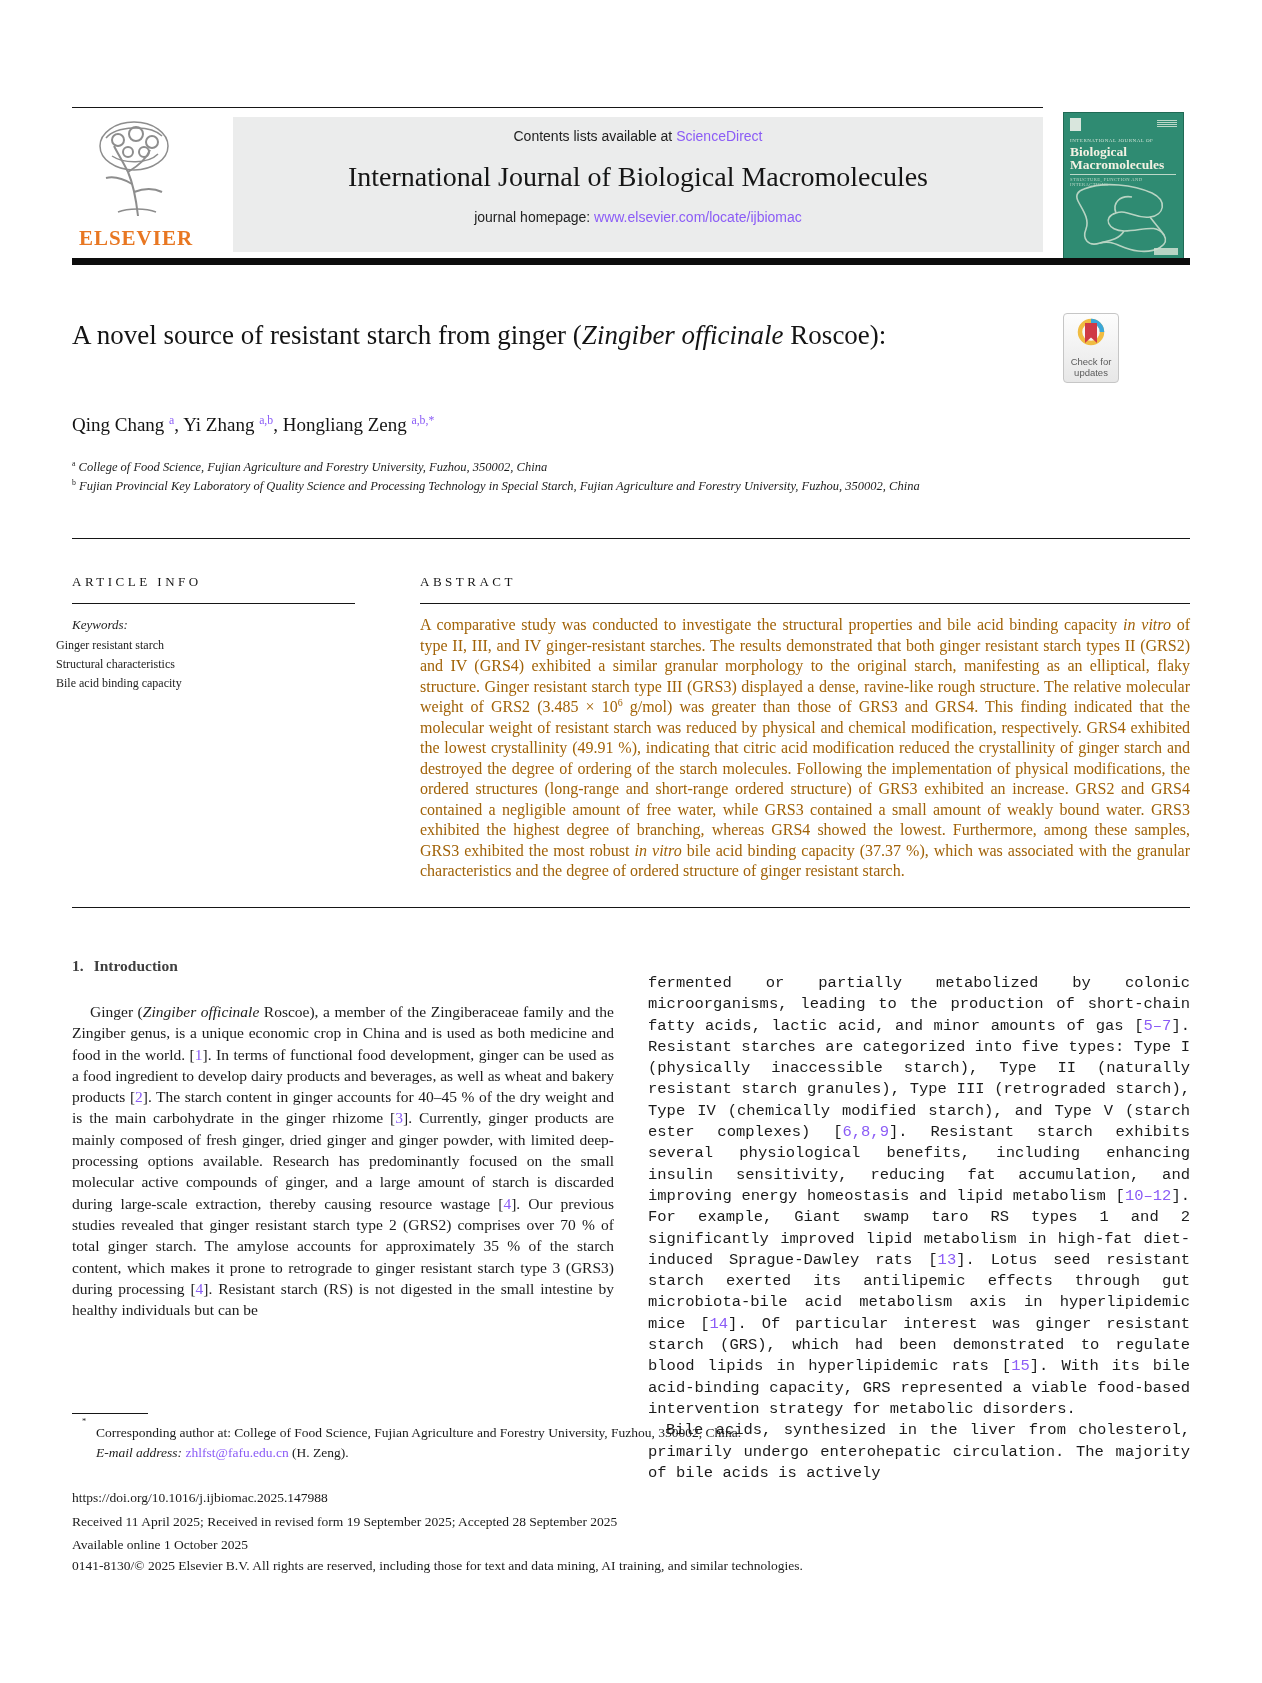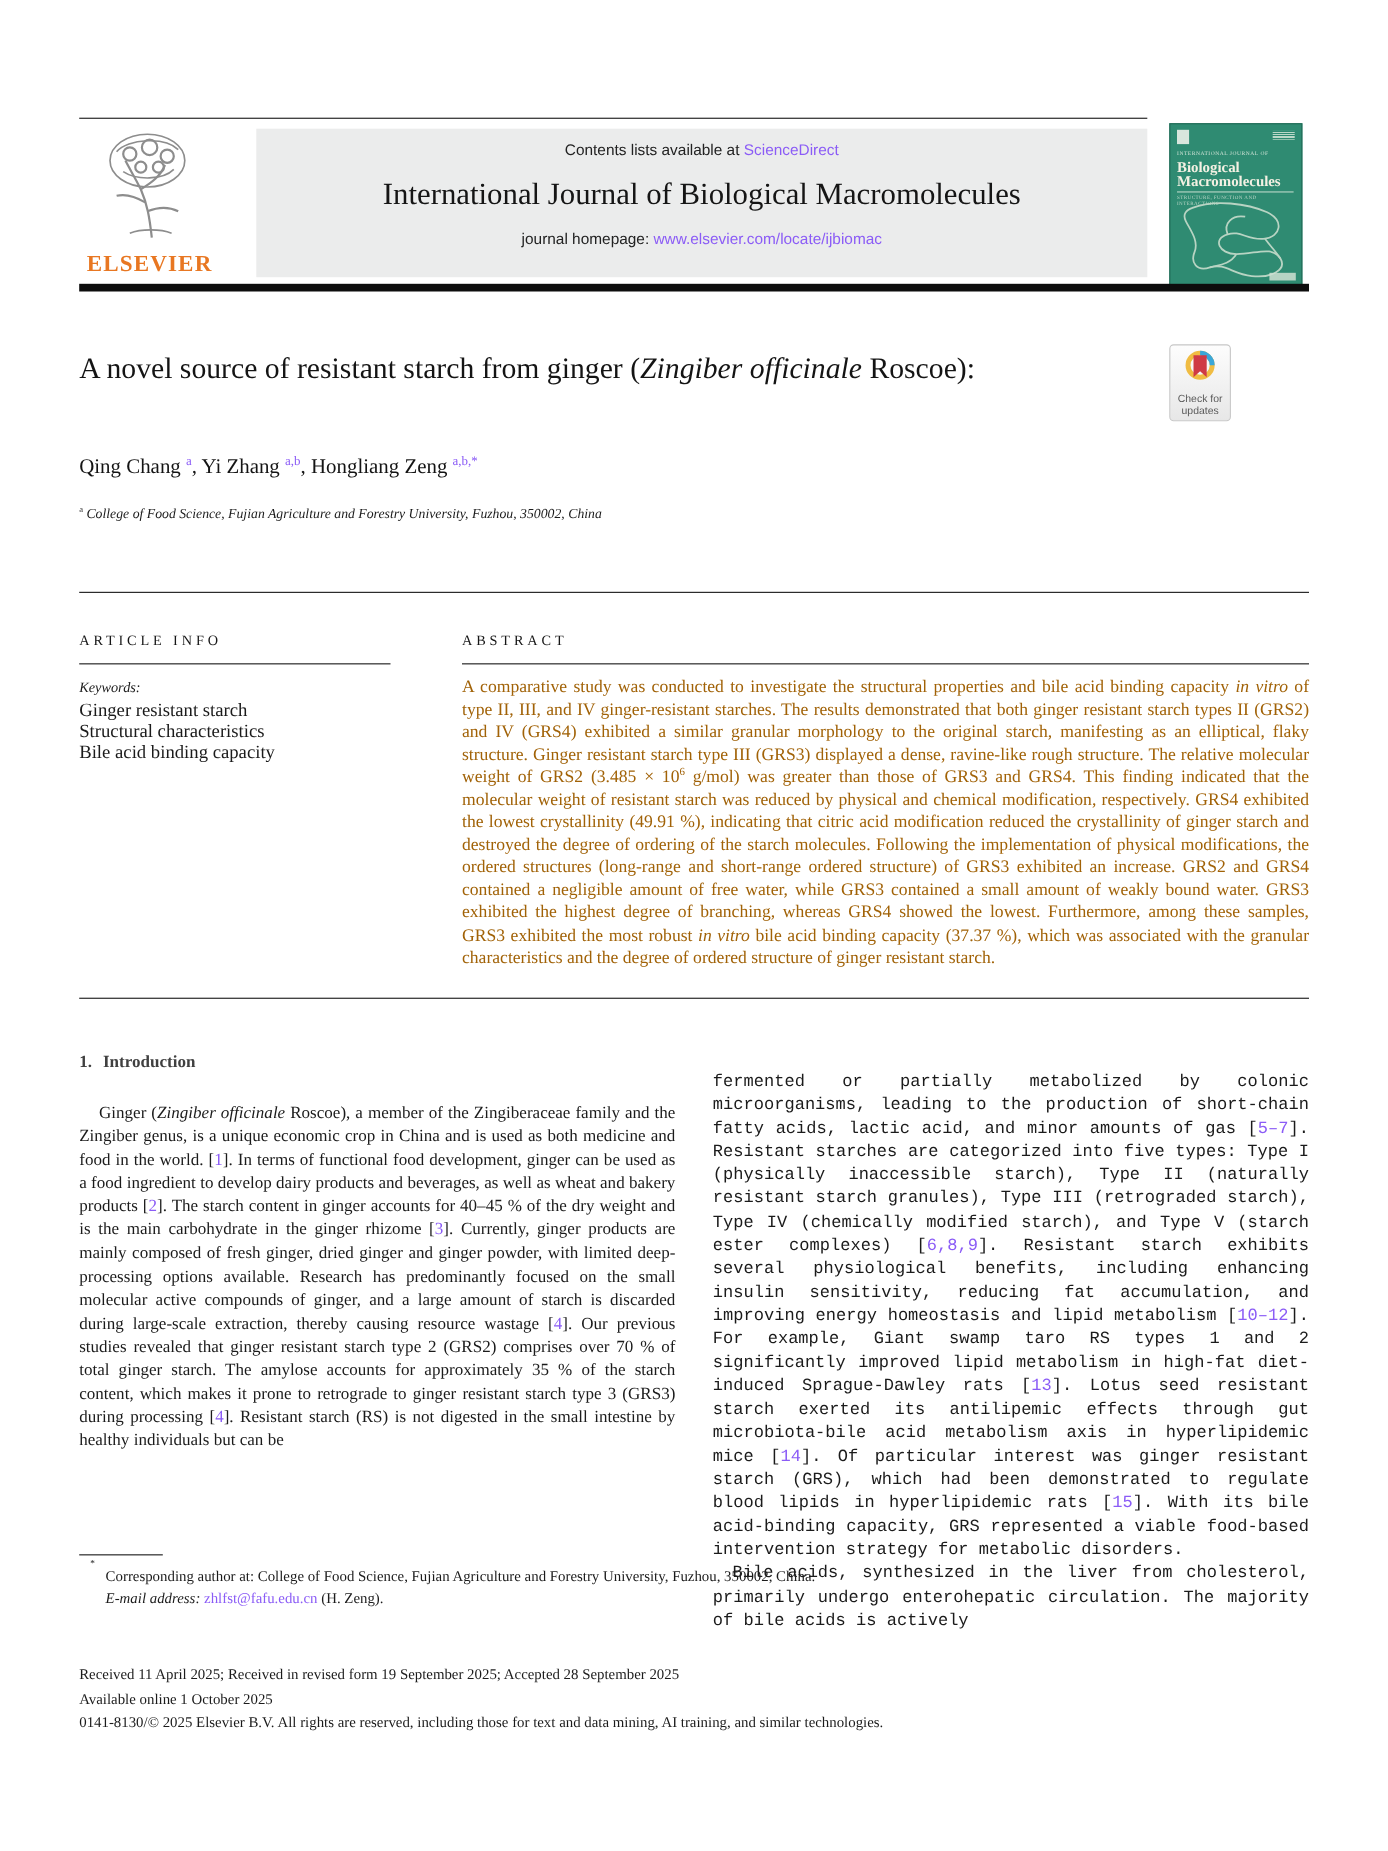--- a/index.html
+++ b/index.html
@@ -42,21 +42,21 @@
   .badge-txt{font-size:9.5px;line-height:10.5px;color:#5a5a5a;}
   .authors{left:72px;top:414px;width:900px;font-size:19px;color:#141414;}
   .affil{left:72px;width:1080px;font-size:12.5px;color:#1b1b1b;}
   .affil-a{top:460px;} .affil-b{top:479px;}
   .mid-rule{left:72px;top:538px;width:1118px;}
   
   .colhead{font-size:13px;letter-spacing:3.5px;color:#161616;}
   .info-head{left:72px;top:574px;} .abs-head{left:420px;top:574px;}
   .info-rule{left:72px;top:603px;width:283px;} .abs-rule{left:420px;top:603px;width:770px;}
   .kw-label{left:72px;top:617px;font-size:13px;}
-  .kw-list{left:72px;top:636px;font-size:17px;line-height:19px;color:#1b1b1b;}
+  .kw-list{left:56px;top:636px;font-size:12px;line-height:19px;color:#1b1b1b;}
   .abstract{left:420px;top:615px;width:770px;font-size:16px;line-height:20.5px;text-align:justify;color:#a16207;}
   .sec-rule{left:72px;top:907px;width:1118px;}
   .intro-head{left:72px;top:957px;font-size:15.5px;font-weight:bold;color:#404040;}
   .intro-head .num{margin-right:10px;}
   .bodycol{width:542px;font-size:15.5px;line-height:21.3px;text-align:justify;color:#1b1b1b;}
   .col1{left:72px;top:1001px;} .col2{left:648px;top:973px;font-family:Liberation Mono, monospace;}
   .indent{text-indent:18px;}
   .bodycol p{margin:0;}
   
   .fn-rule{left:72px;top:1413px;width:76px;}
@@ -138,20 +138,21 @@
       </svg>
     </span>
     <div class="badge-txt">
       <div>Check for</div>
       <div>updates</div>
     </div>
   </div>
 
   <div class="abs authors"><span>Qing Chang </span><sup class="lnk">a</sup><span>, Yi Zhang </span><sup class="lnk">a,b</sup><span>, Hongliang Zeng </span><sup class="lnk">a,b,*</sup></div>
   <div class="abs affil affil-a"><sup>a</sup><span class="it"> College of Food Science, Fujian Agriculture and Forestry University, Fuzhou, 350002, China</span></div>
+  <div class="abs affil affil-b"><sup>b</sup><span class="it"> Fujian Provincial Key Laboratory of Quality Science and Processing Technology in Special Starch, Fujian Agriculture and Forestry University, Fuzhou, 350002, China</span></div>
 
   <div class="abs rule mid-rule"></div>
 
   <div class="abs colhead info-head">ARTICLE INFO</div>
   <div class="abs rule info-rule"></div>
   <div class="abs kw-label it">Keywords:</div>
   <div class="abs kw-list">
     <div>Ginger resistant starch</div>
     <div>Structural characteristics</div>
     <div>Bile acid binding capacity</div>
@@ -170,17 +171,18 @@
   </div>
 
   <div class="abs bodycol col2">
     <p><span>fermented or partially metabolized by colonic microorganisms, leading to the production of short-chain fatty acids, lactic acid, and minor amounts of gas [</span><span class="lnk">5–7</span><span>]. Resistant starches are categorized into five types: Type I (physically inaccessible starch), Type II (naturally resistant starch granules), Type III (retrograded starch), Type IV (chemically modified starch), and Type V (starch ester complexes) [</span><span class="lnk">6,8,9</span><span>]. Resistant starch exhibits several physiological benefits, including enhancing insulin sensitivity, reducing fat accumulation, and improving energy homeostasis and lipid metabolism [</span><span class="lnk">10–12</span><span>]. For example, Giant swamp taro RS types 1 and 2 significantly improved lipid metabolism in high-fat diet-induced Sprague-Dawley rats [</span><span class="lnk">13</span><span>]. Lotus seed resistant starch exerted its antilipemic effects through gut microbiota-bile acid metabolism axis in hyperlipidemic mice [</span><span class="lnk">14</span><span>]. Of particular interest was ginger resistant starch (GRS), which had been demonstrated to regulate blood lipids in hyperlipidemic rats [</span><span class="lnk">15</span><span>]. With its bile acid-binding capacity, GRS represented a viable food-based intervention strategy for metabolic disorders.</span></p>
     <p class="indent">Bile acids, synthesized in the liver from cholesterol, primarily undergo enterohepatic circulation. The majority of bile acids is actively</p>
   </div>
 
   <div class="abs rule fn-rule"></div>
   <div class="abs fn fn-corr"><sup class="mark">*</sup><span>Corresponding author at: College of Food Science, Fujian Agriculture and Forestry University, Fuzhou, 350002, China.</span></div>
   <div class="abs fn fn-email"><span class="it">E-mail address:</span><span> </span><span class="lnk">zhlfst@fafu.edu.cn</span><span> (H. Zeng).</span></div>
+  <div class="abs fn fn-doi lnk">https://doi.org/10.1016/j.ijbiomac.2025.147988</div>
   <div class="abs fn fn-recv">Received 11 April 2025; Received in revised form 19 September 2025; Accepted 28 September 2025</div>
   <div class="abs fn fn-avail">Available online 1 October 2025</div>
   <div class="abs fn fn-copy">0141-8130/© 2025 Elsevier B.V. All rights are reserved, including those for text and data mining, AI training, and similar technologies.</div>
 
 </div>
 
 </body></html>

